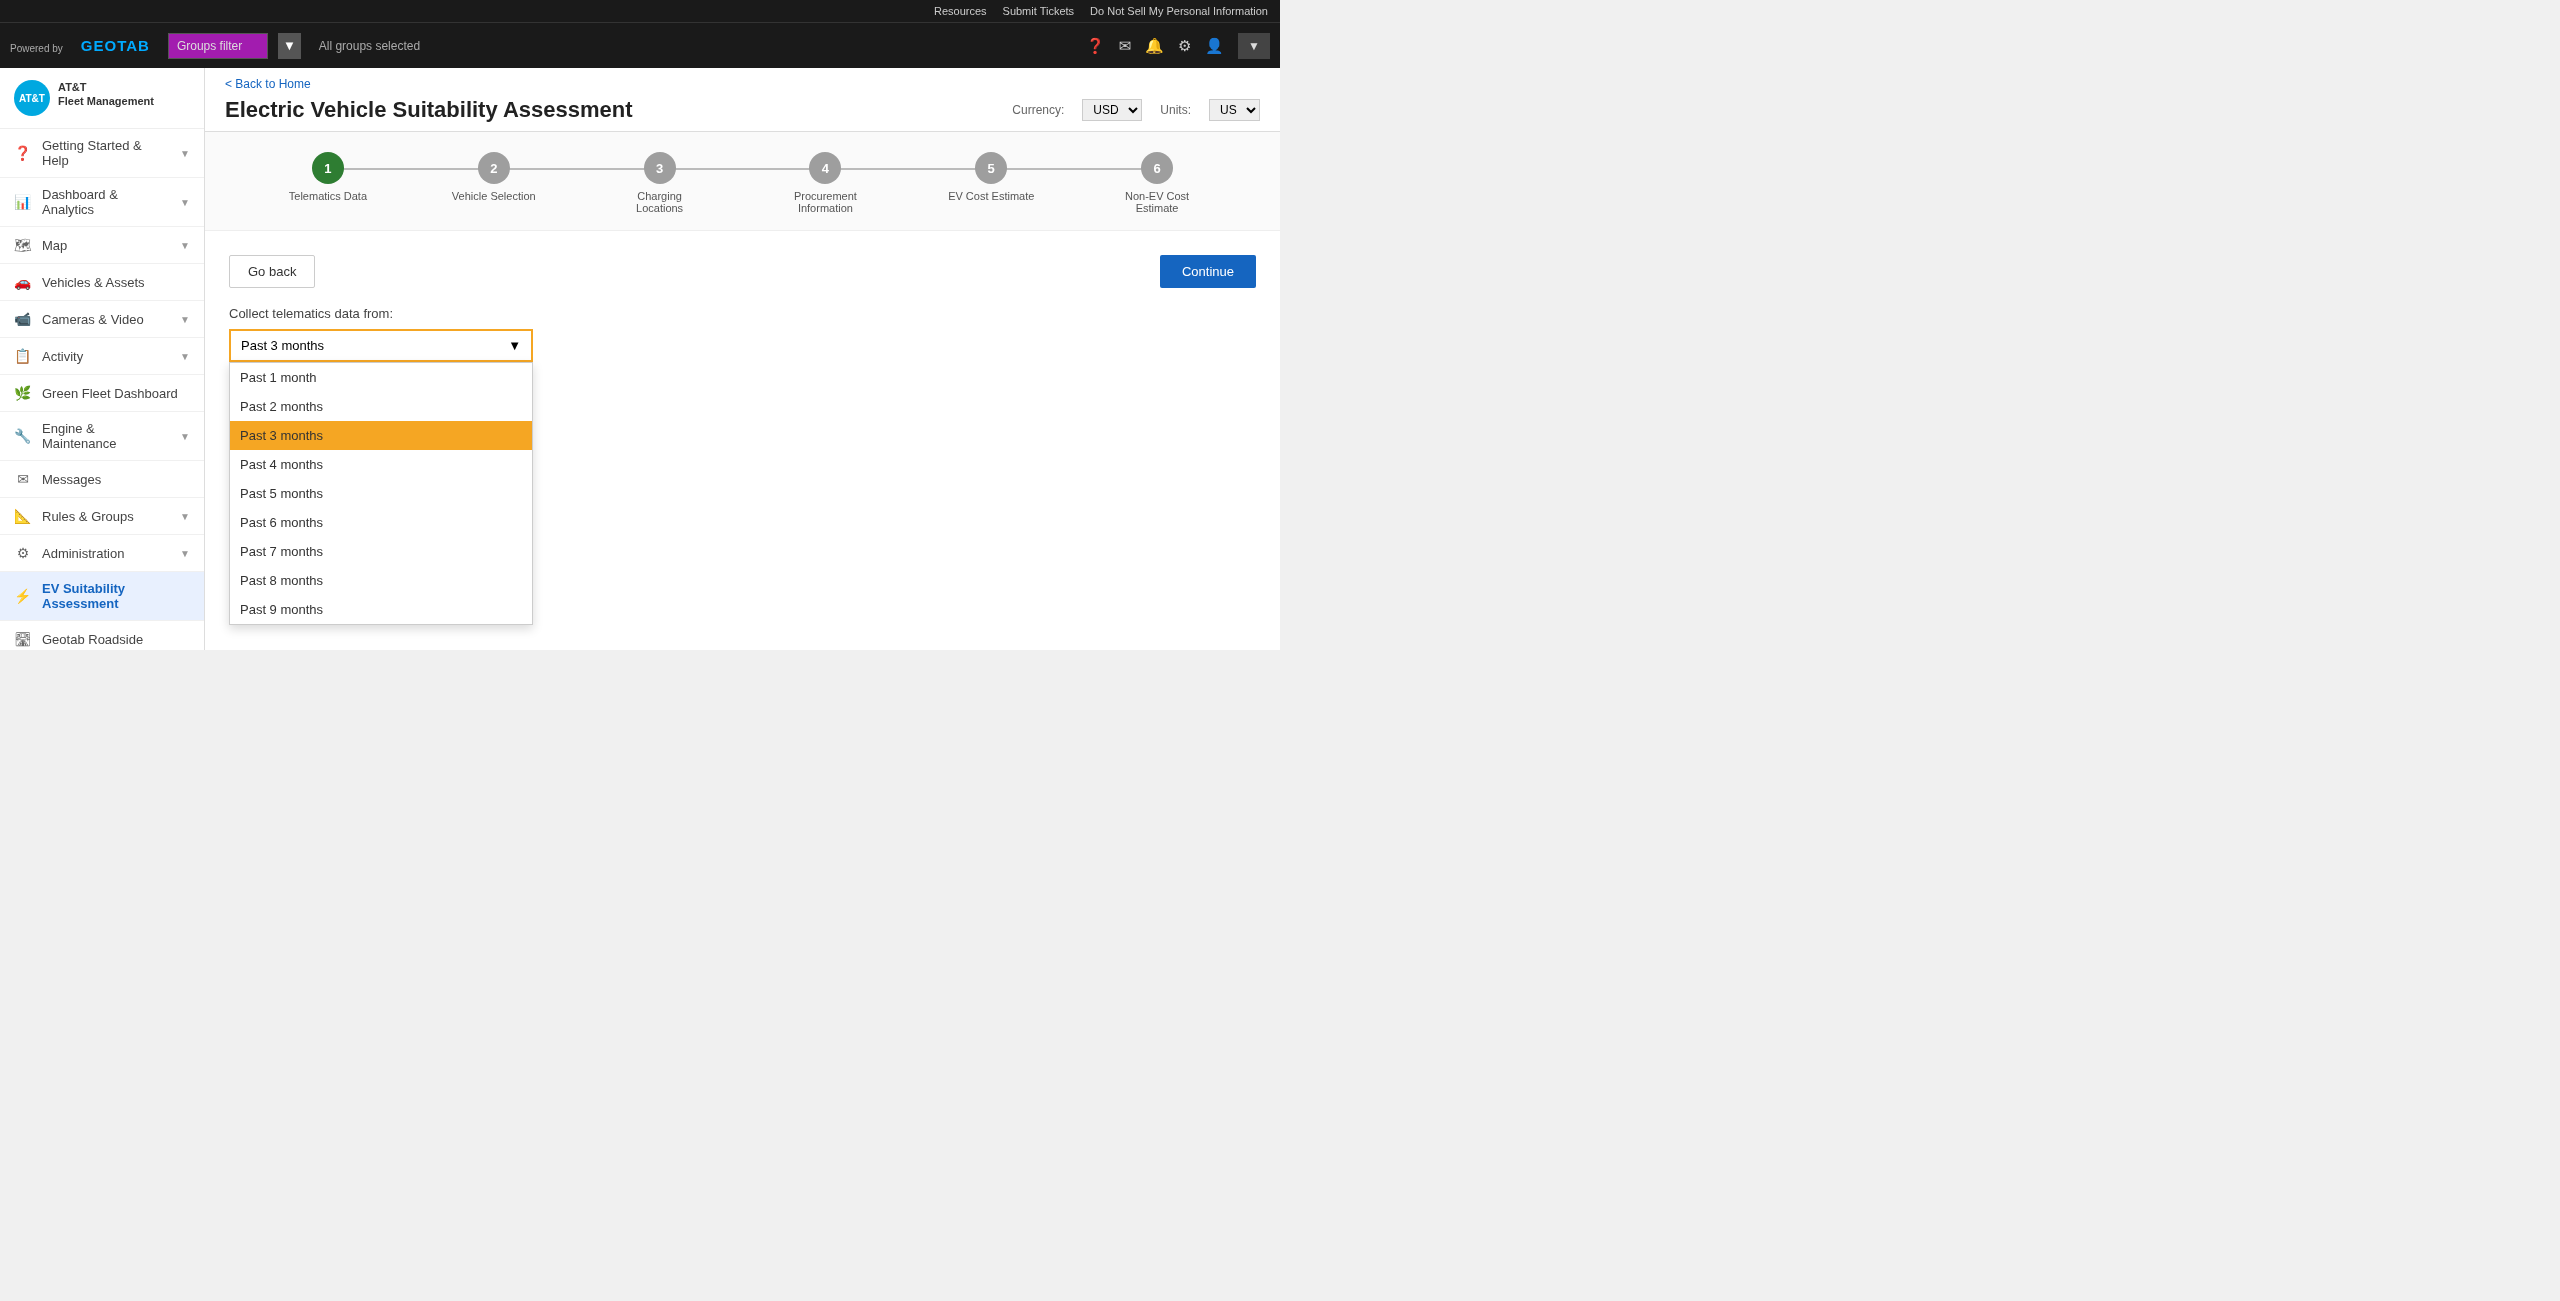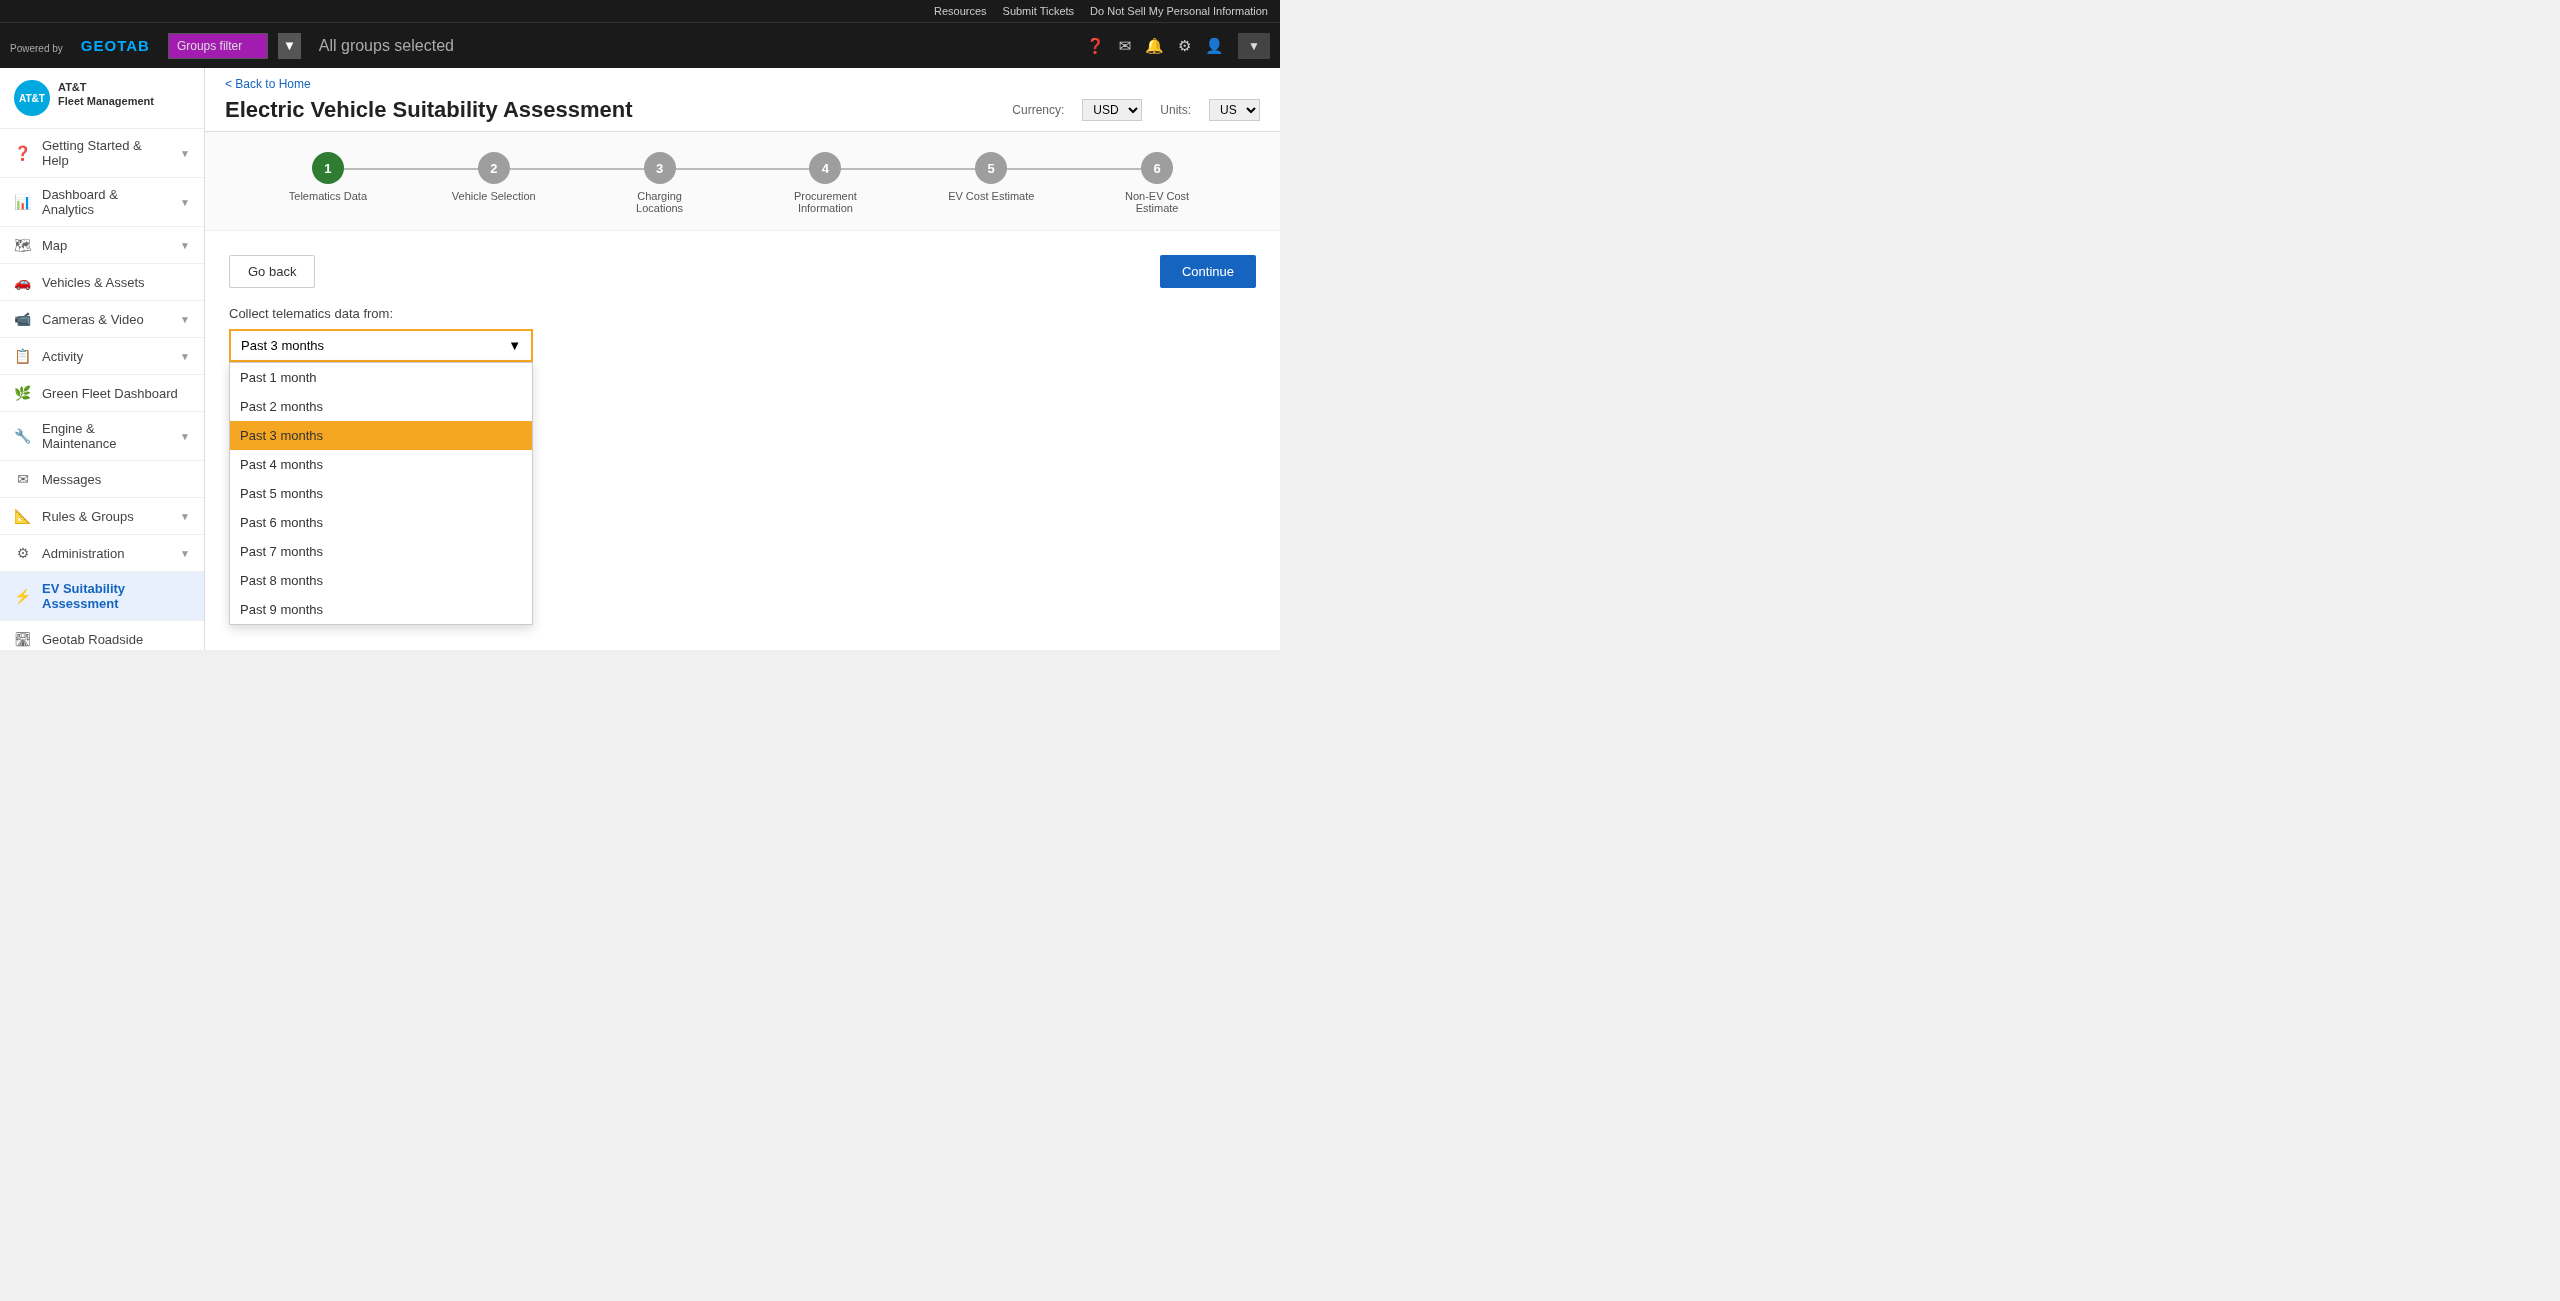--- a/index.html
+++ b/index.html
@@ -59,21 +59,21 @@
       background: #555;
       color: white;
       padding: 0 5px;
       height: 26px;
       display: flex;
       align-items: center;
       cursor: pointer;
     }
     .groups-selected {
       color: #aaa;
-      font-size: 16px;
+      font-size: 12px;
       margin-left: 8px;
     }
     .header-right {
       margin-left: auto;
       display: flex;
       align-items: center;
       gap: 14px;
     }
     .header-icon {
       color: #ccc;

